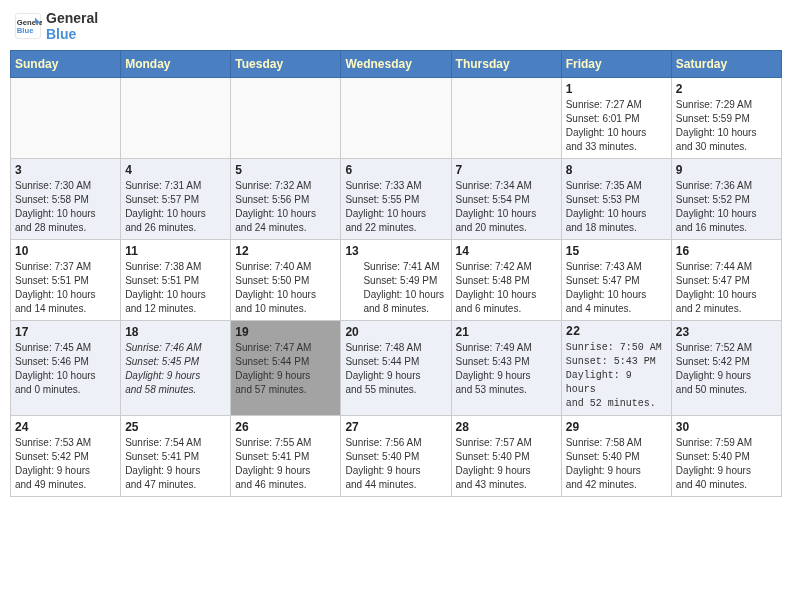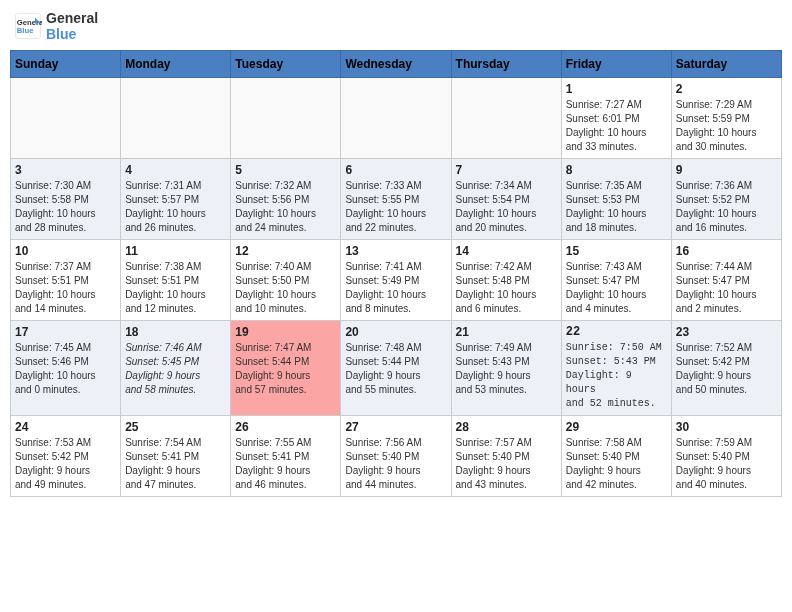--- a/index.html
+++ b/index.html
@@ -38,21 +38,21 @@
       font-size: 14px;
       color: #555;
     }
     .calendar {
       width: 100%;
       border-collapse: collapse;
       font-size: 11px;
     }
     .calendar th {
       background: #4a7fc1;
-      color: #000000;
+      color: #fef9c3;
       padding: 6px 4px;
       text-align: left;
       font-size: 12px;
       border: 1px solid #3a6aa8;
     }
     .calendar td {
       border: 1px solid #ccc;
       vertical-align: top;
       padding: 4px;
       width: 108px;
@@ -199,21 +199,21 @@
         </td>
         <td>
           <div class="day-num">12</div>
           <div class="day-info" style="white-space: pre-line;">Sunrise: 7:40 AM
 Sunset: 5:50 PM
 Daylight: 10 hours
 and 10 minutes.</div>
         </td>
         <td>
           <div class="day-num">13</div>
-          <div class="day-info" style="white-space: pre-line;">Sunrise: 7:41 AM
+          <div class="day-info" style="white-space: pre-line; margin-left: 18px;">Sunrise: 7:41 AM
 Sunset: 5:49 PM
 Daylight: 10 hours
 and 8 minutes.</div>
         </td>
         <td>
           <div class="day-num">14</div>
           <div class="day-info" style="white-space: pre-line;">Sunrise: 7:42 AM
 Sunset: 5:48 PM
 Daylight: 10 hours
 and 6 minutes.</div>
@@ -241,21 +241,21 @@
 Daylight: 10 hours
 and 0 minutes.</div>
         </td>
         <td style="background: rgb(237, 240, 247);">
           <div class="day-num">18</div>
           <div class="day-info" style="white-space: pre-line; font-style: italic;">Sunrise: 7:46 AM
 Sunset: 5:45 PM
 Daylight: 9 hours
 and 58 minutes.</div>
         </td>
-        <td style="background: #fca5a5;">
+        <td style="background: #a3a3a3;">
           <div class="day-num">19</div>
           <div class="day-info" style="white-space: pre-line;">Sunrise: 7:47 AM
 Sunset: 5:44 PM
 Daylight: 9 hours
 and 57 minutes.</div>
         </td>
         <td style="background: rgb(237, 240, 247);">
           <div class="day-num">20</div>
           <div class="day-info" style="white-space: pre-line;">Sunrise: 7:48 AM
 Sunset: 5:44 PM

